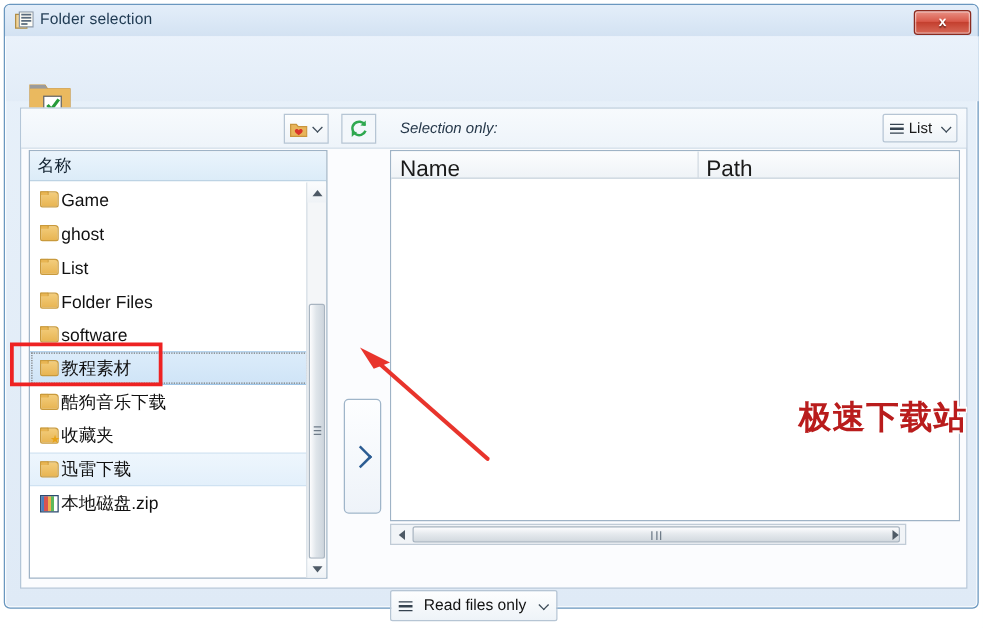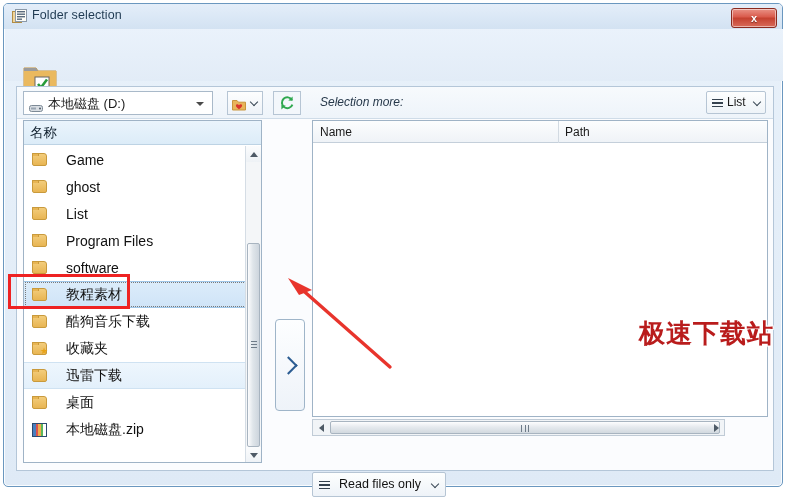--- a/index.html
+++ b/index.html
@@ -213,21 +213,21 @@
     height: 27px;
     display: flex;
     align-items: center;
     padding-left: 8px;
     box-sizing: border-box;
     cursor: pointer;
   }
   .frow .fname {
     font-size: 14px;
     color: #111111;
-    margin-left: 19px;
+    margin-left: 2px;
     white-space: nowrap;
   }
   .frow.selected {
     background: linear-gradient(to bottom, #dcecfa 0%, #cfe4f7 100%);
     border-top: 1px solid #9fc6e8;
     border-bottom: 1px solid #9fc6e8;
     outline: 1px dotted #7a7a7a;
     outline-offset: -2px;
   }
   .frow.hover {
@@ -350,21 +350,21 @@
   .col-head-right {
     position: absolute;
     left: 0; top: 0;
     width: 100%; height: 22px;
     background: linear-gradient(to bottom, #fcfdfe 0%, #eff3f7 100%);
     border-bottom: 1px solid #c4cfda;
     box-sizing: border-box;
   }
   .col-head-right .c {
     position: absolute; top: 4px;
-    font-size: 12px; color: #1a1a1a;
+    font-size: 18px; color: #1a1a1a;
   }
   .col-head-right .c1 { left: 7px; }
   .col-head-right .c2 { left: 252px; }
   .col-divider {
     position: absolute;
     left: 245px; top: 0;
     width: 1px; height: 22px;
     background: #d2dae2;
   }
 
@@ -496,31 +496,20 @@
           <rect x="13" y="14" width="14" height="14" fill="#ffffff" stroke="#666666"></rect>
           <path d="M16 21 L19 24.5 L25 16.5" fill="none" stroke="#279b3a" stroke-width="2.6"></path>
         </svg>
       </span>
     </div>
 
     <div class="main-panel">
 
       <div class="toolbar">
 
-        <div class="drive-combo">
-          <span class="drive-icon">
-            <svg width="14" height="10" viewBox="0 0 14 10">
-              <rect x="0.5" y="2.5" width="13" height="6" rx="2" fill="#d8dde2" stroke="#7d8a96"></rect>
-              <circle cx="11" cy="5.5" r="1" fill="#4c5a68"></circle>
-              <rect x="2" y="4.5" width="5" height="2" fill="#9aa6b2"></rect>
-            </svg>
-          </span>
-          <span class="drive-label">本地磁盘 (D:)</span>
-          <span class="drive-arrow"></span>
-        </div>
 
         <div class="tool-btn fav-btn">
           <span style="position:absolute;left:4px;top:5px;">
             <svg width="14" height="12" viewBox="0 0 14 12">
               <path d="M0.5 1.5 L5 1.5 L6.5 3.2 L13.5 3.2 L13.5 11 L0.5 11 Z" fill="#e8b45a" stroke="#c9953c"></path>
               <path d="M7 10.2 C4 8.2 3.2 6.6 4.4 5.6 C5.2 4.9 6.4 5.3 7 6.2 C7.6 5.3 8.8 4.9 9.6 5.6 C10.8 6.6 10 8.2 7 10.2 Z" fill="#d9342b"></path>
             </svg>
           </span>
           <span class="chev-dn" style="right:5px;top:7px;width:5px;height:5px;border-width:1.4px;"></span>
         </div>
@@ -528,21 +517,21 @@
         <div class="tool-btn refresh-btn">
           <span style="position:absolute;left:5px;top:3px;">
             <svg width="16" height="16" viewBox="0 0 16 16">
               <path d="M13 5 A5.4 5.4 0 1 0 13.4 9.6" fill="none" stroke="#2fa84f" stroke-width="2"></path>
               <path d="M13.6 1.4 L13.6 5.8 L9.3 5.4 Z" fill="#2fa84f"></path>
               <path d="M2.4 14.6 L2.4 10.2 L6.7 10.6 Z" fill="#2fa84f"></path>
             </svg>
           </span>
         </div>
 
-        <span class="sel-label">Selection more:</span>
+        <span class="sel-label">Selection only:</span>
 
         <div class="list-btn">
           <span class="hamburger">
               <i></i>
               <i></i>
               <i></i>
             </span>
           <span class="lbl">List</span>
           <span class="chev-dn" style="right:5px;top:7px;width:5px;height:5px;border-width:1.4px;"></span>
         </div>
@@ -572,21 +561,21 @@
                 <span class="back"></span>
                 <span class="tab"></span>
               </span>
               <span class="fname">List</span>
             </div>
             <div class="frow">
               <span class="folder">
                 <span class="back"></span>
                 <span class="tab"></span>
               </span>
-              <span class="fname">Program Files</span>
+              <span class="fname">Folder Files</span>
             </div>
             <div class="frow">
               <span class="folder">
                 <span class="back"></span>
                 <span class="tab"></span>
               </span>
               <span class="fname">software</span>
             </div>
             <div class="frow selected">
               <span class="folder">
@@ -609,27 +598,20 @@
                 <span class="star">★</span>
               </span>
               <span class="fname">收藏夹</span>
             </div>
             <div class="frow hover">
               <span class="folder">
                 <span class="back"></span>
                 <span class="tab"></span>
               </span>
               <span class="fname">迅雷下载</span>
-            </div>
-            <div class="frow">
-              <span class="folder">
-                <span class="back"></span>
-                <span class="tab"></span>
-              </span>
-              <span class="fname">桌面</span>
             </div>
             <div class="frow">
               <span class="zipicon"></span>
               <span class="fname">本地磁盘.zip</span>
             </div>
           </div>
 
         <div class="vscroll">
           <div class="arrow-btn up">
             <span class="tri-up"></span>

